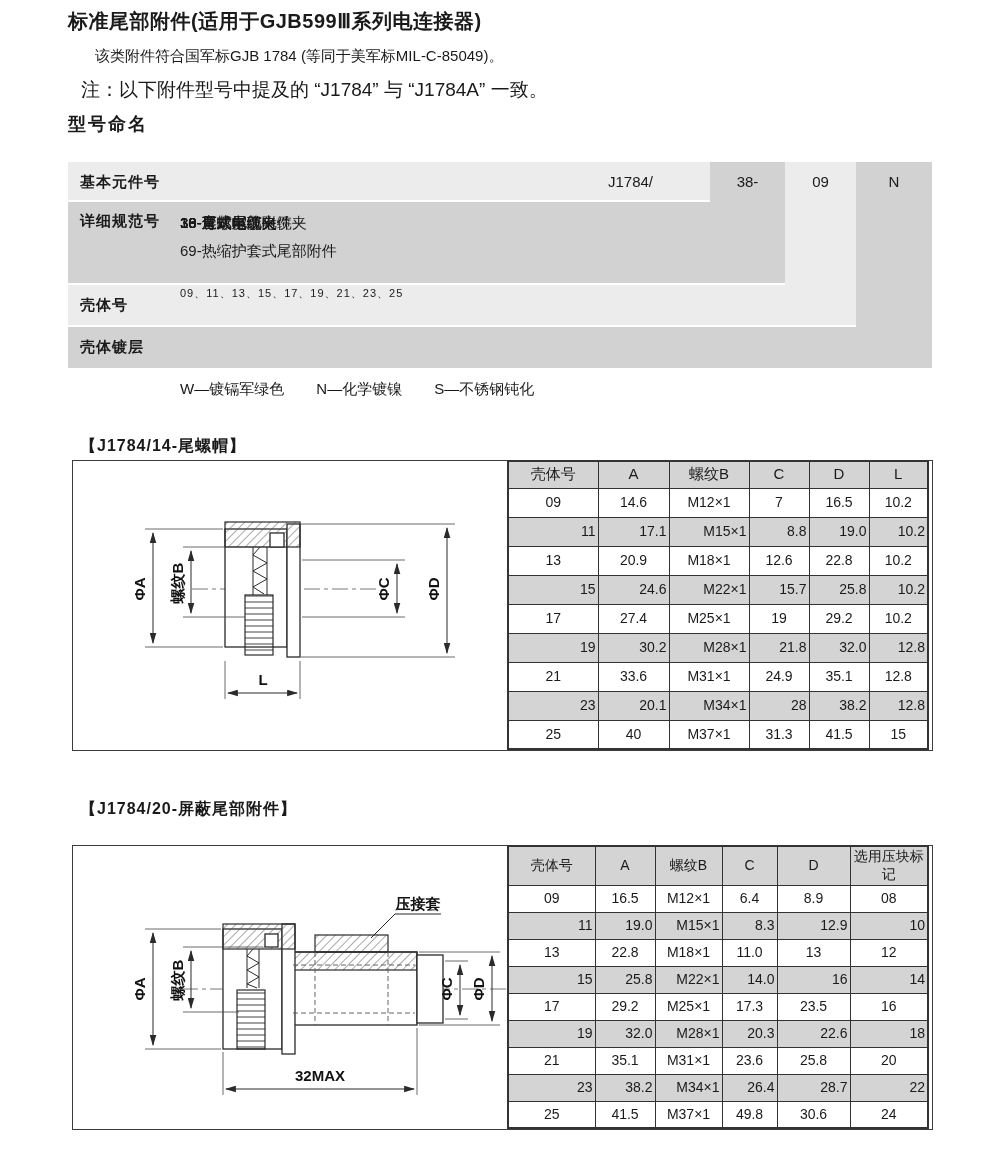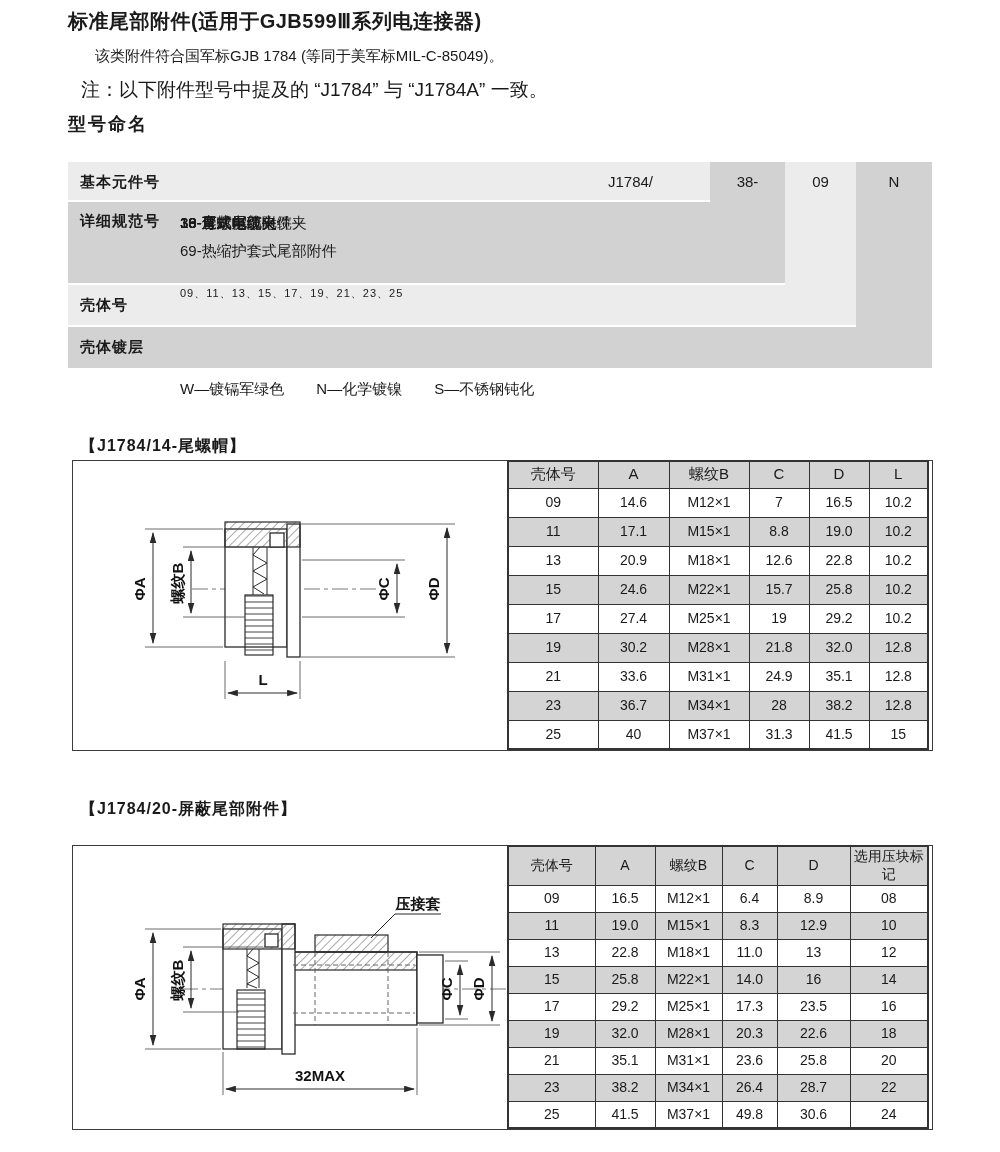--- a/index.html
+++ b/index.html
@@ -57,21 +57,21 @@
   table.dim { position:absolute; top:-1px; right:3px; border-collapse:collapse; table-layout:fixed; background:#fff; }
   table.dim th, table.dim td {
     border:1px solid #333; text-align:center; vertical-align:middle;
     font-size:14px; font-weight:normal; padding:0 2px; line-height:1.25;
   }
   table.dim { border:2px solid #333; }
   table.dim th { background:var(--table-header); height:27px; font-size:15px; }
   #table2 th { height:39px; font-size:14px; }
   table.dim td { height:29px; }
   #table2 td { height:27px; }
-  table.dim tr.alt td { background:var(--row-alt); }
+  table.dim tr.alt td { background:var(--row-alt);text-align:right; }
 
   
   .ol   { fill:#fff; stroke:#2a2a2a; stroke-width:1.3; }
   .olh  { fill:url(#hatch); stroke:#2a2a2a; stroke-width:1.2; }
   .olk  { fill:url(#knurl); stroke:#2a2a2a; stroke-width:1.2; }
   .thin { fill:none; stroke:#2a2a2a; stroke-width:1; }
   .ext  { stroke:#444; stroke-width:.8; }
   .dim  { stroke:#2a2a2a; stroke-width:1; }
   .cl   { stroke:#555; stroke-width:.8; stroke-dasharray:16 4 4 4; }
   .hid  { stroke:#555; stroke-width:.9; stroke-dasharray:5 3; }
@@ -259,21 +259,21 @@
           <tr>
             <td>21</td>
             <td>33.6</td>
             <td>M31×1</td>
             <td>24.9</td>
             <td>35.1</td>
             <td>12.8</td>
           </tr>
           <tr class="alt">
             <td>23</td>
-            <td>36.7</td>
+            <td>20.1</td>
             <td>M34×1</td>
             <td>28</td>
             <td>38.2</td>
             <td>12.8</td>
           </tr>
           <tr>
             <td>25</td>
             <td>40</td>
             <td>M37×1</td>
             <td>31.3</td>

